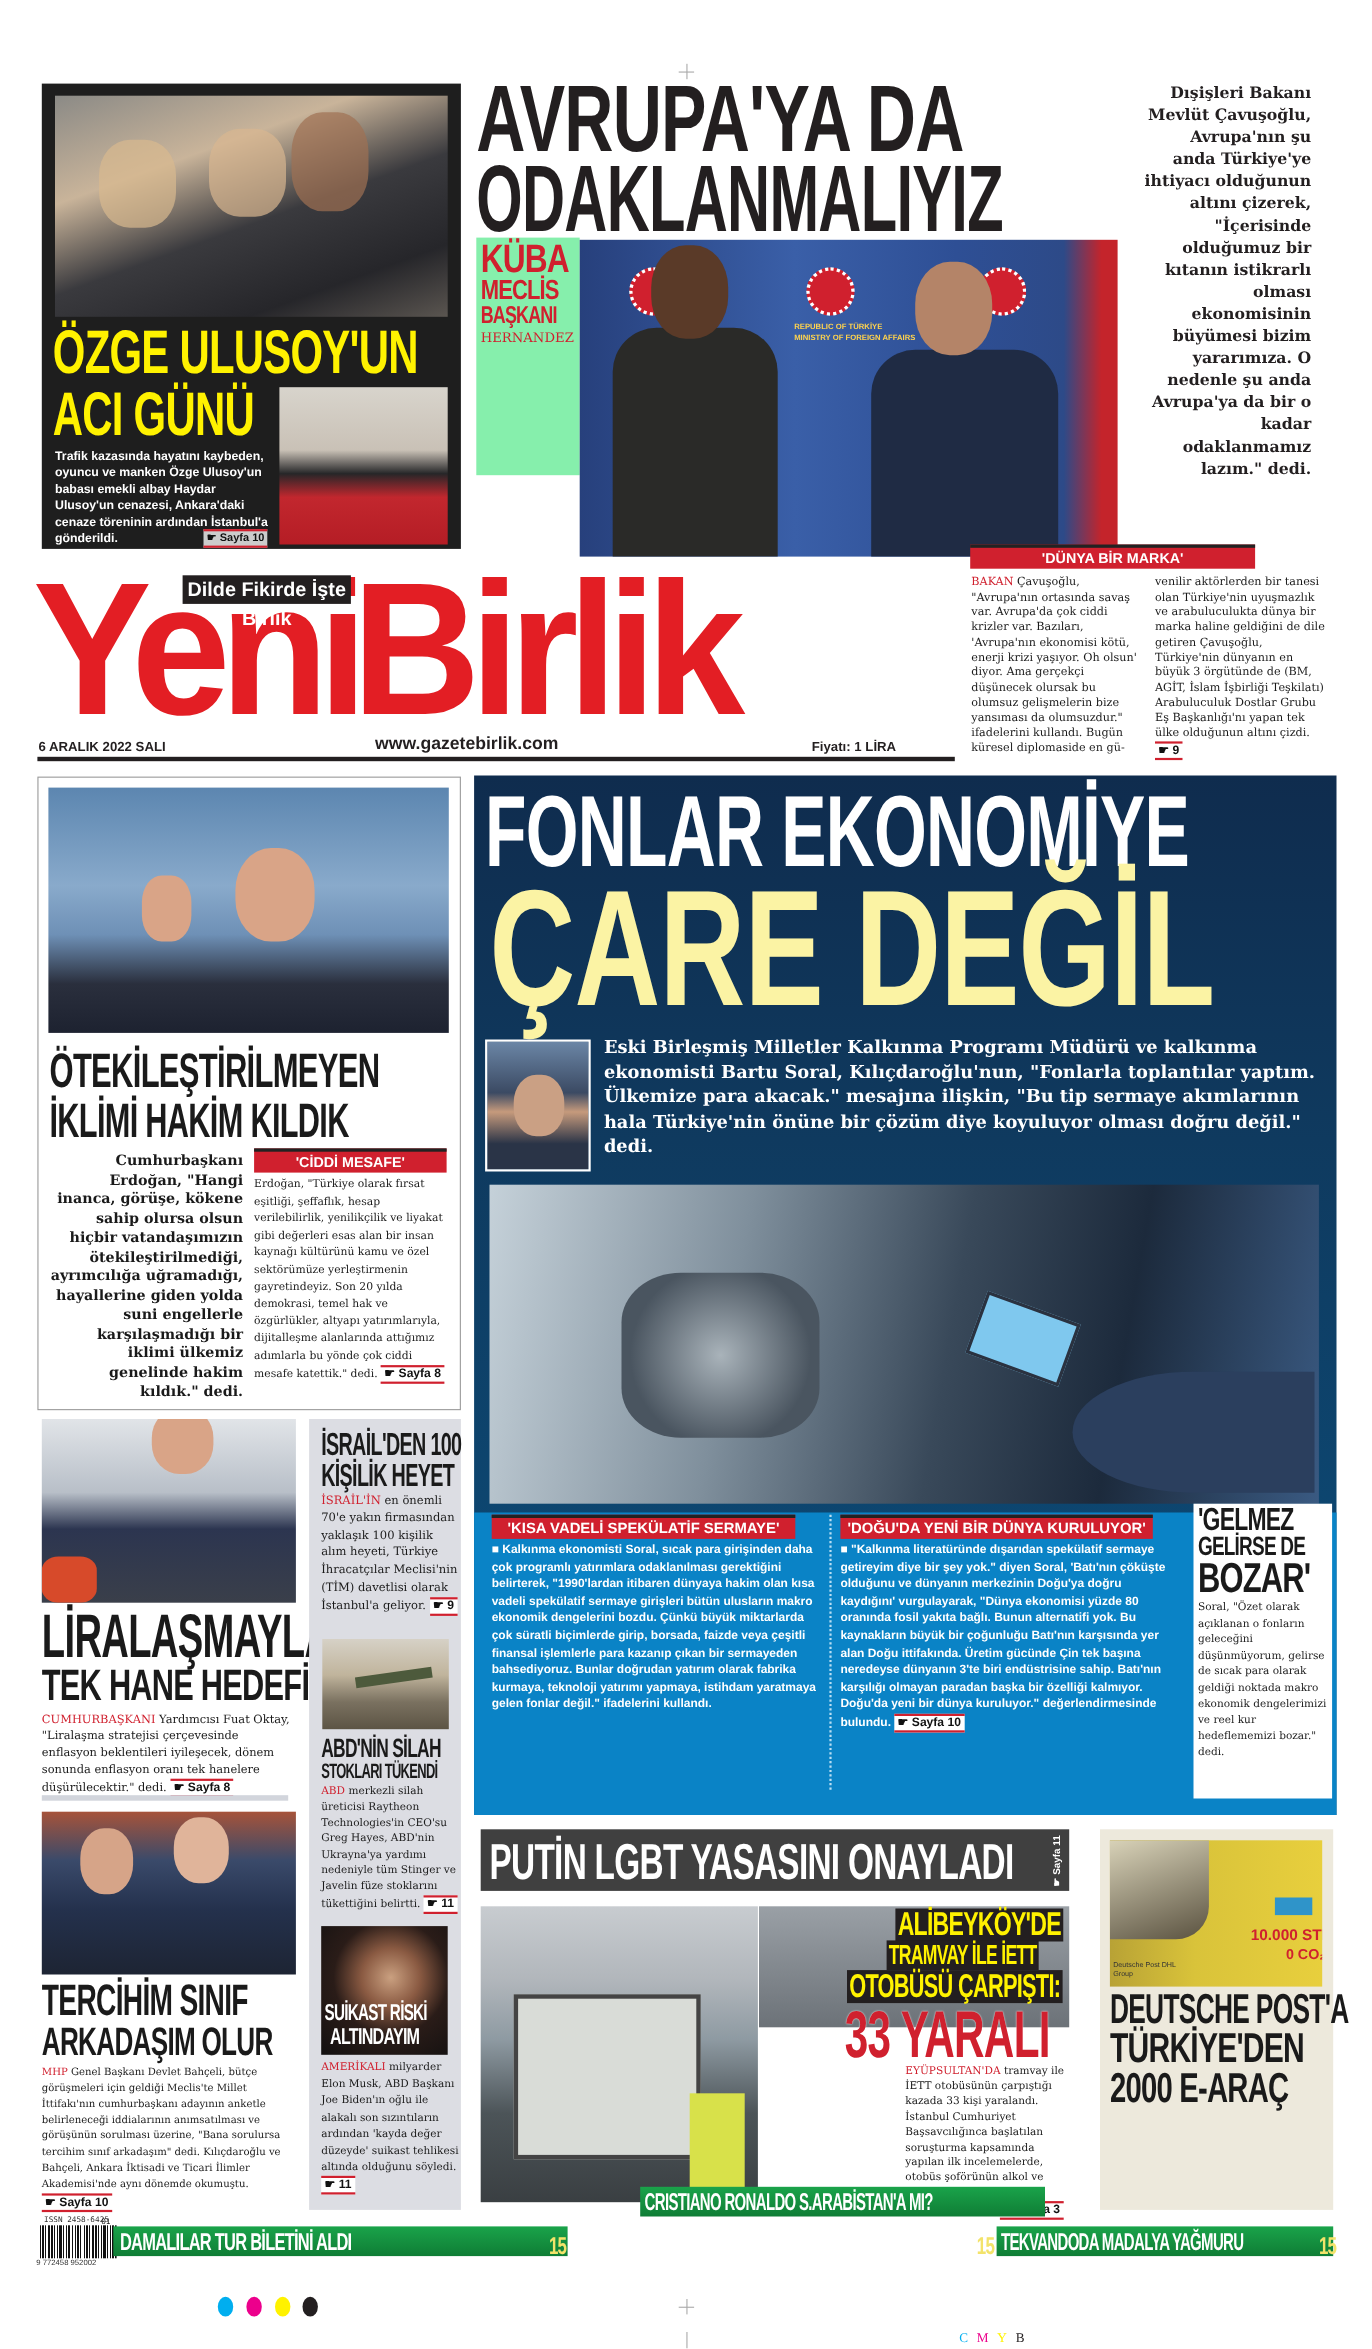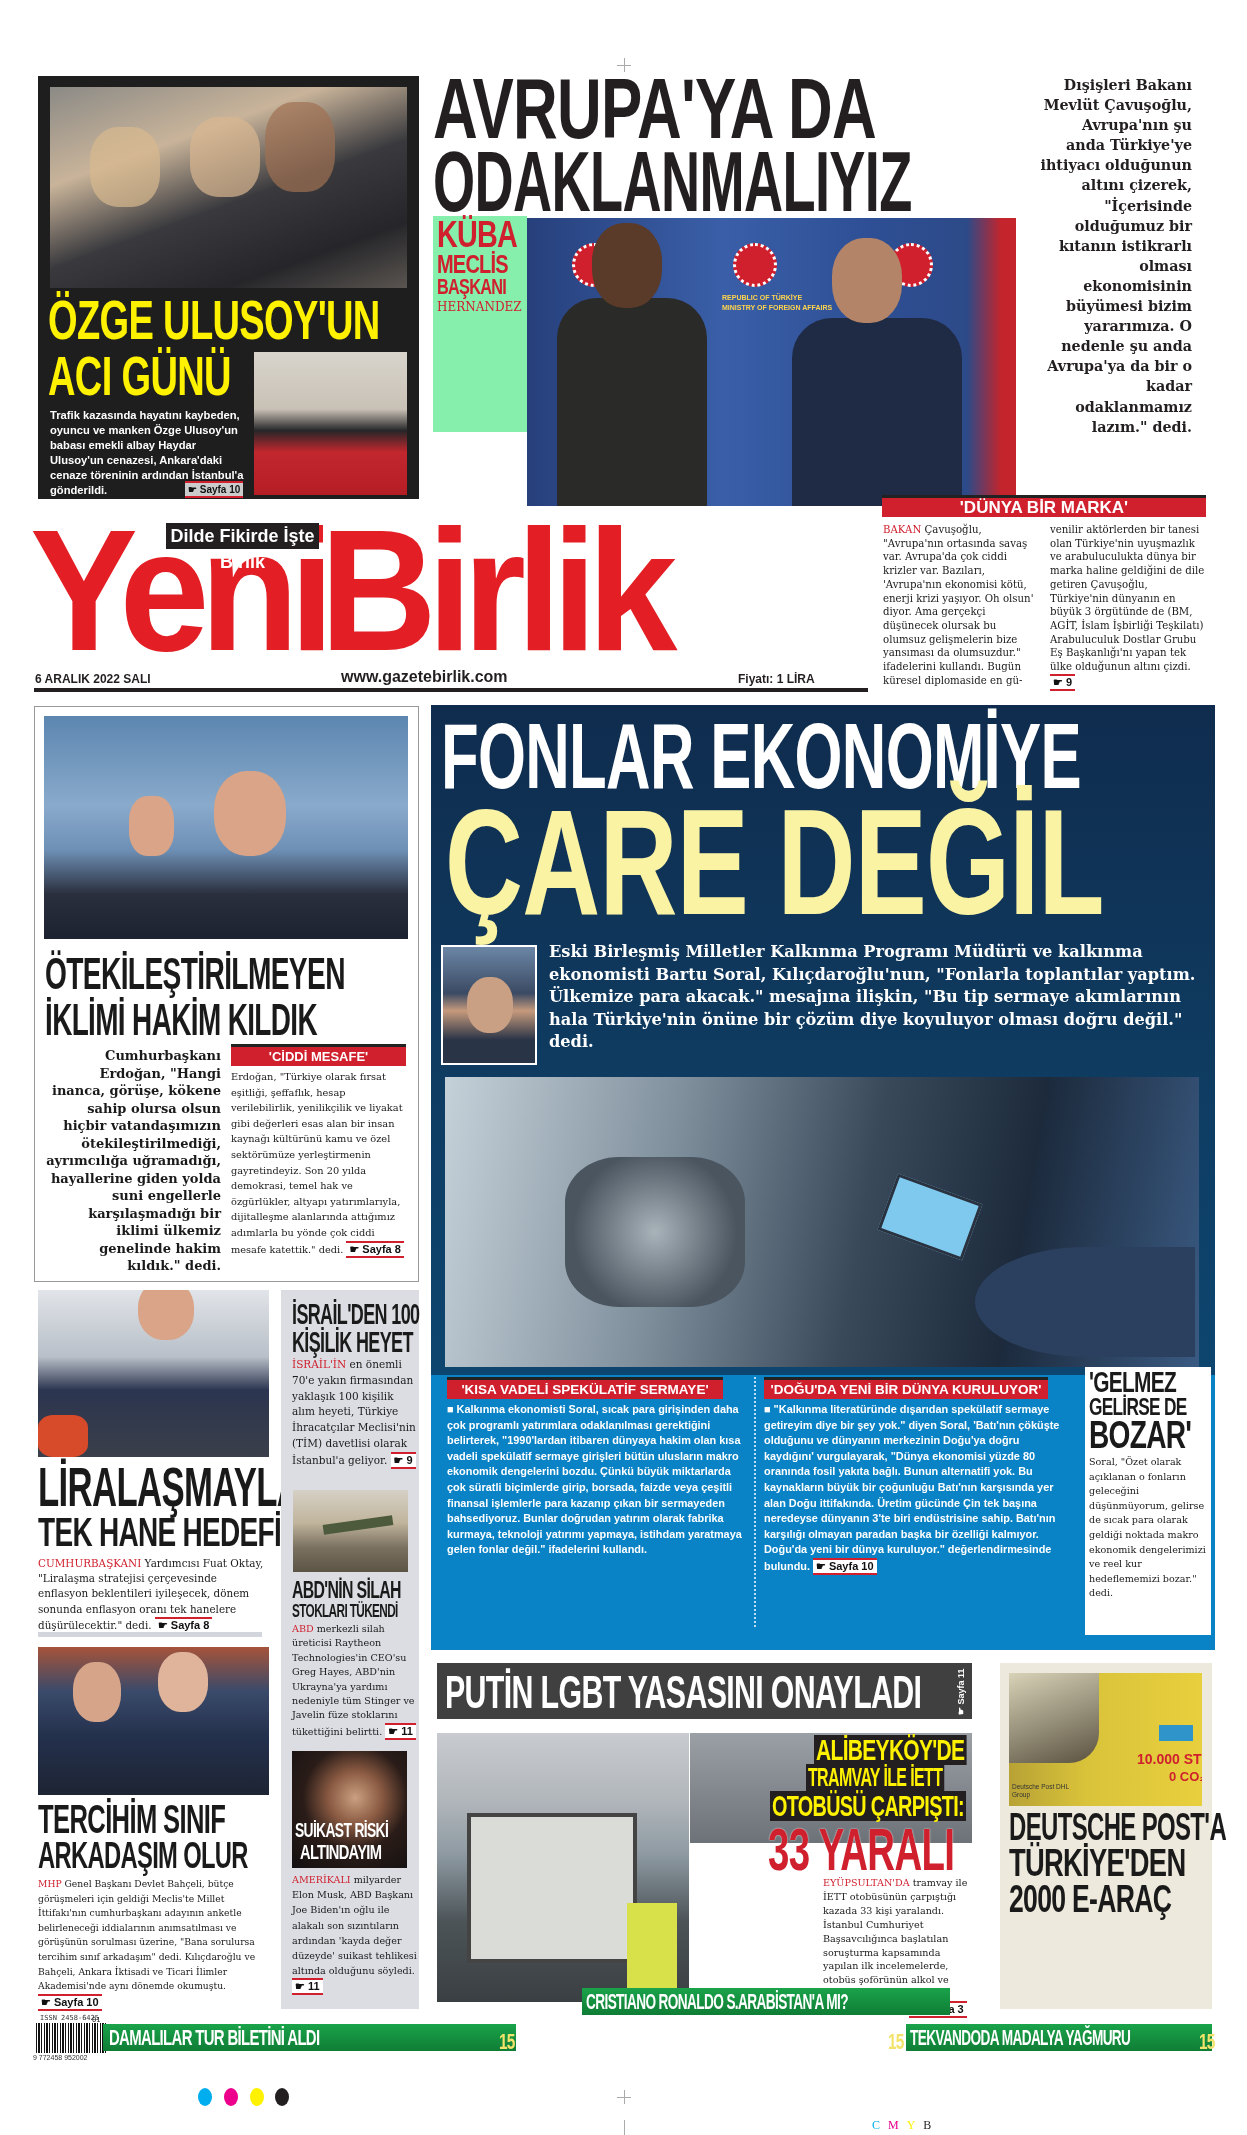--- a/index.html
+++ b/index.html
@@ -49,21 +49,21 @@
   <div class="abs" style="left:195px;top:76px;font-size:7px;font-weight:bold;color:#ffd34d">REPUBLIC OF TÜRKİYE</div>
   <div class="abs" style="left:195px;top:86px;font-size:7px;font-weight:bold;color:#ffd34d">MINISTRY OF FOREIGN AFFAIRS</div>
   <div class="abs" style="left:30px;top:80px;width:150px;height:210px;background:#2a2a28;border-radius:40px 40px 0 0"></div>
   <div class="abs" style="left:65px;top:5px;width:70px;height:85px;border-radius:45%;background:#5a3a28"></div>
   <div class="abs" style="left:265px;top:100px;width:170px;height:190px;background:#1f2b44;border-radius:40px 40px 0 0"></div>
   <div class="abs" style="left:305px;top:20px;width:70px;height:85px;border-radius:45%;background:#b48468"></div>
 </div>
 
 <p class="abs serif" style="left:1040px;top:75px;width:152px;font-size:14.3px;line-height:20.1px;font-weight:bold;text-align:right;color:#231f20">Dışişleri Bakanı Mevlüt Çavuşoğlu, Avrupa'nın şu anda Türkiye'ye ihtiyacı olduğunun altını çizerek, "İçerisinde olduğumuz bir kıtanın istikrarlı olması ekonomisinin büyümesi bizim yararımıza. O nedenle şu anda Avrupa'ya da bir o kadar odaklanmamız lazım." dedi.</p>
 
-<div class="abs tagbar" style="left:882px;top:495px;width:324px;height:22px;font-size:17px;line-height:19px;border-top-color:#222">'DÜNYA BİR MARKA'</div>
+<div class="abs tagbar" style="left:882px;top:495px;width:259px;height:22px;font-size:13px;line-height:19px;border-top-color:#222">'DÜNYA BİR MARKA'</div>
 <p class="abs body" style="left:883px;top:523px;width:158px;font-size:10.2px;line-height:13.7px"><span class="redlead">BAKAN</span> <span>Çavuşoğlu, "Avrupa'nın ortasında savaş var. Avrupa'da çok ciddi krizler var. Bazıları, 'Avrupa'nın ekonomisi kötü, enerji krizi yaşıyor. Oh olsun' diyor. Ama gerçekçi düşünecek olursak bu olumsuz gelişmelerin bize yansıması da olumsuzdur." ifadelerini kullandı. Bugün küresel diplomaside en gü-</span></p>
 <p class="abs body" style="left:1050px;top:523px;width:158px;font-size:10.2px;line-height:13.7px"><span>venilir aktörlerden bir tanesi olan Türkiye'nin uyuşmazlık ve arabuluculukta dünya bir marka haline geldiğini de dile getiren Çavuşoğlu, Türkiye'nin dünyanın en büyük 3 örgütünde de (BM, AGİT, İslam İşbirliği Teşkilatı) Arabuluculuk Dostlar Grubu Eş Başkanlığı'nı yapan tek ülke olduğunun altını çizdi.</span> <span class="sayfa">☛ 9</span></p>
 
 <div class="abs" style="left:30px;top:515px;height:150px;white-space:nowrap">
   <span class="cond" style="display:inline-block;font-size:172px;line-height:150px;color:#e31e24;letter-spacing:-10px;transform:scaleX(.94)">Yeni</span><span class="cond" style="display:inline-block;font-size:172px;line-height:150px;color:#e31e24;letter-spacing:-10px;margin-left:-24px;transform:scaleX(.94)">Birlik</span>
 </div>
 <div class="abs" style="left:166px;top:523px;width:153px;height:26px;background:#231f20;color:#fff;font-weight:bold;font-size:18px;line-height:26px;text-align:center">Dilde Fikirde İşte Birlik</div>
 <div class="abs" style="left:35px;top:672px;font-size:12px;font-weight:bold;color:#231f20">6 ARALIK 2022 SALI</div>
 <div class="abs" style="left:341px;top:668px;font-size:16px;font-weight:bold;color:#231f20">www.gazetebirlik.com</div>
 <div class="abs" style="left:738px;top:672px;font-size:12px;font-weight:bold;color:#231f20">Fiyatı: 1 LİRA</div>

